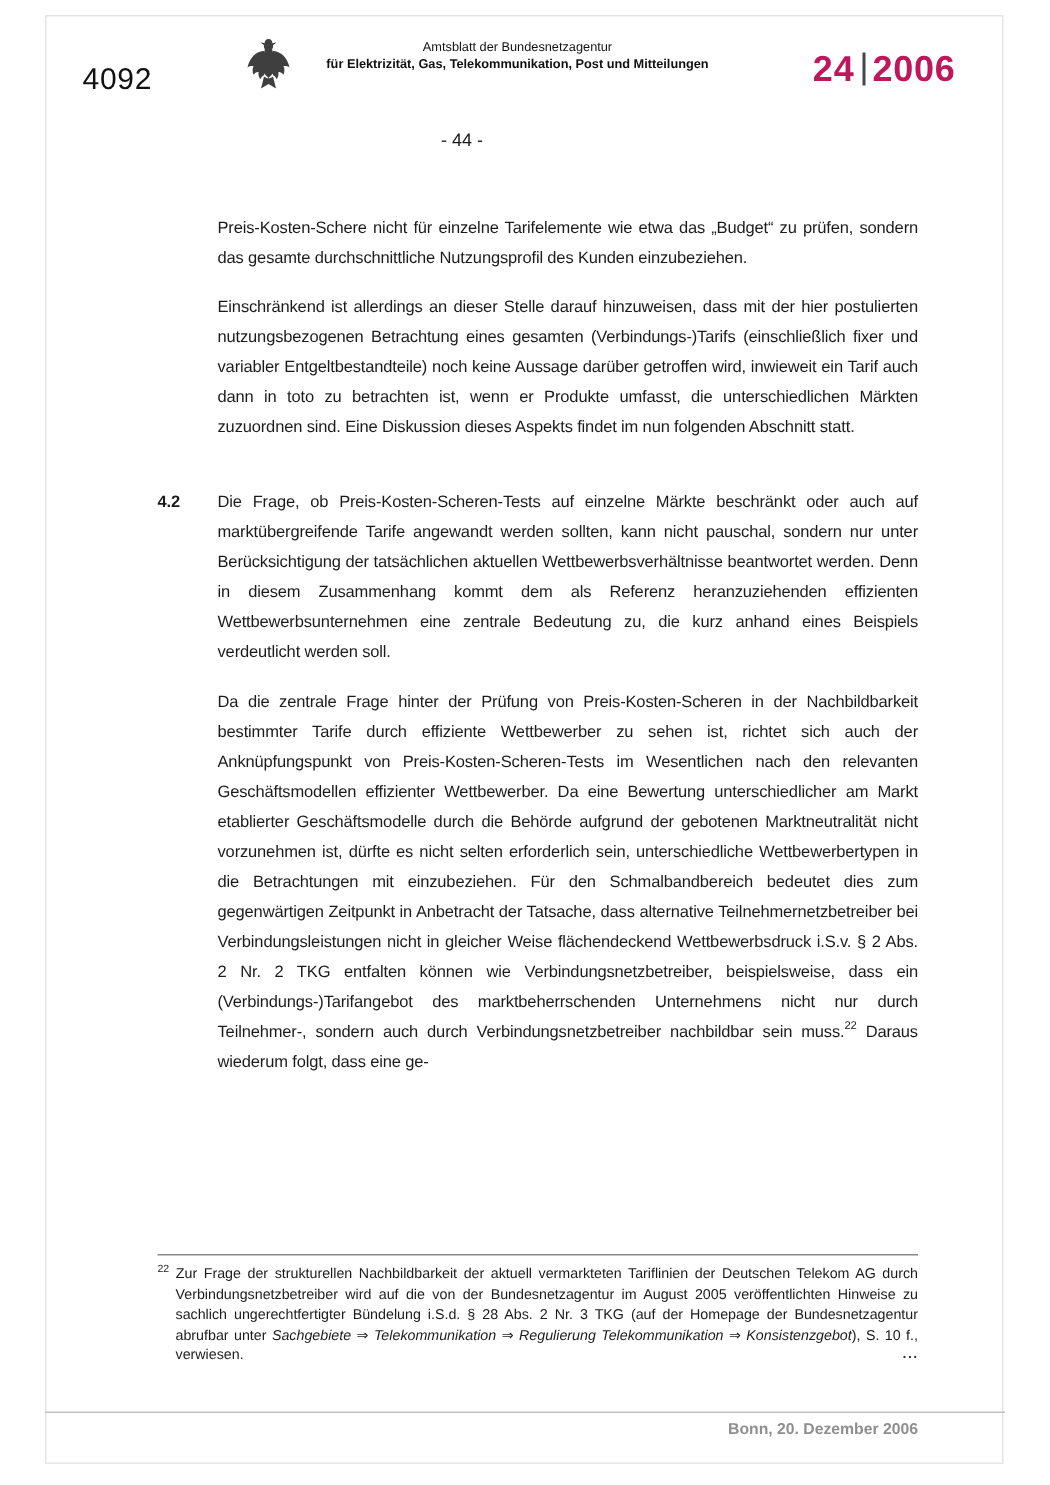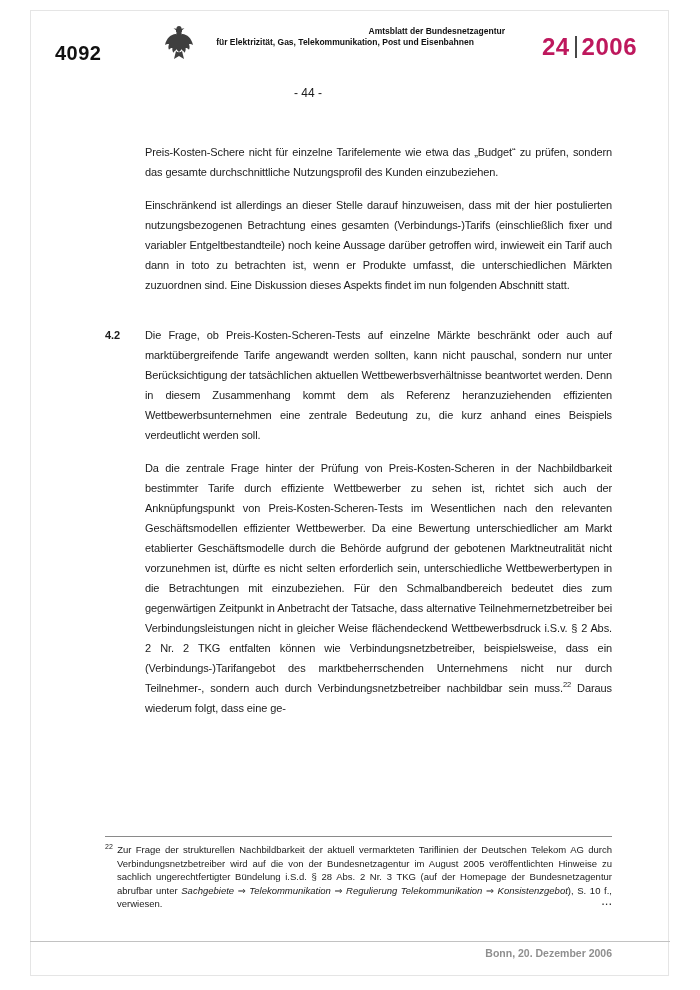--- a/index.html
+++ b/index.html
@@ -8,27 +8,27 @@
     position:relative; width:700px; height:990px; background:#ffffff;
     font-family:"Liberation Sans","DejaVu Sans",sans-serif; color:#1b1b1b;
     overflow:hidden;
   }
   .page-frame {
     position:absolute; left:30px; top:10px; width:639px; height:966px;
     border:1px solid #e5e5e5; pointer-events:none;
   }
   .gazette-no {
     position:absolute; left:55px; top:42px;
-    font-size:20px; font-weight:bold; letter-spacing:0.5px; color:#111;
+    font-size:20px; font-weight:normal; letter-spacing:0.5px; color:#111;
   }
   .emblem { position:absolute; left:164px; top:24px; width:30px; height:38px; }
   .masthead-center {
     position:absolute; left:185px; top:26px; width:320px; text-align:center;
   }
-  .mh1 { font-size:8.5px; font-weight:bold; line-height:11px; color:#111;text-align:right; }
+  .mh1 { font-size:8.5px; font-weight:normal; line-height:11px; color:#111; }
   .mh2 { font-size:8.5px; font-weight:bold; line-height:11px; color:#111; }
   .mh3 { font-size:8px; color:#6f6f6f; line-height:12px; margin-top:3px; }
   .issue {
     position:absolute; right:63px; top:33px;
     font-size:24px; font-weight:bold; color:#be185d; letter-spacing:0.5px;
     white-space:nowrap;
     margin-left:12px;
   }
   .issue .bar {
     display:inline-block; width:2px; height:22px; background:#474747;
@@ -87,21 +87,21 @@
           <path d="M15 1c-1.6 0-2.6 1.2-2.6 2.8l-2.8-.6 2.4 2c-.2.8 0 1.8.6 2.6L12 10v14l3 3 3-3V10l-.6-2.2c.6-.8.8-1.8.6-2.6l2.4-2-2.8.6C17.6 2.2 16.6 1 15 1z"></path>
           <path d="M11.5 9C7 9.5 2.5 13 1 20c1.5-1 3-1.2 4-.8-.8 1.8-.8 3.8 0 5.6 1-1.4 2.2-2 3.4-1.8-.3 1.7.1 3.3 1.1 4.8.7-1.5 1.6-2.3 2.5-2.6V9z"></path>
           <path d="M18.5 9c4.5.5 9 4 10.5 11-1.5-1-3-1.2-4-.8.8 1.8.8 3.8 0 5.6-1-1.4-2.2-2-3.4-1.8.3 1.7-.1 3.3-1.1 4.8-.7-1.5-1.6-2.3-2.5-2.6V9z"></path>
           <path d="M12 26l-2 8 5-3 5 3-2-8c-1.8 1.6-4.2 1.6-6 0z"></path>
         </g>
       </svg>
     </div>
 
     <div class="masthead-center">
       <div class="mh1">Amtsblatt der Bundesnetzagentur</div>
-      <div class="mh2">für Elektrizität, Gas, Telekommunikation, Post und Eisenbahnen</div>
+      <div class="mh2">für Elektrizität, Gas, Telekommunikation, Post und Mitteilungen</div>
     </div>
 
     <div class="issue"><span>24</span><span class="bar"></span><span>2006</span></div>
   </header>
 
   <div class="pageno">- 44 -</div>
 
   <main class="content">
     <p>Preis-Kosten-Schere nicht für einzelne Tarifelemente wie etwa das „Budget“ zu prüfen, sondern das gesamte durchschnittliche Nutzungsprofil des Kunden einzubeziehen.</p>
     <p>Einschränkend ist allerdings an dieser Stelle darauf hinzuweisen, dass mit der hier postulierten nutzungsbezogenen Betrachtung eines gesamten (Verbindungs-)Tarifs (einschließlich fixer und variabler Entgeltbestandteile) noch keine Aussage darüber getroffen wird, inwieweit ein Tarif auch dann in toto zu betrachten ist, wenn er Produkte umfasst, die unterschiedlichen Märkten zuzuordnen sind. Eine Diskussion dieses Aspekts findet im nun folgenden Abschnitt statt.</p>

